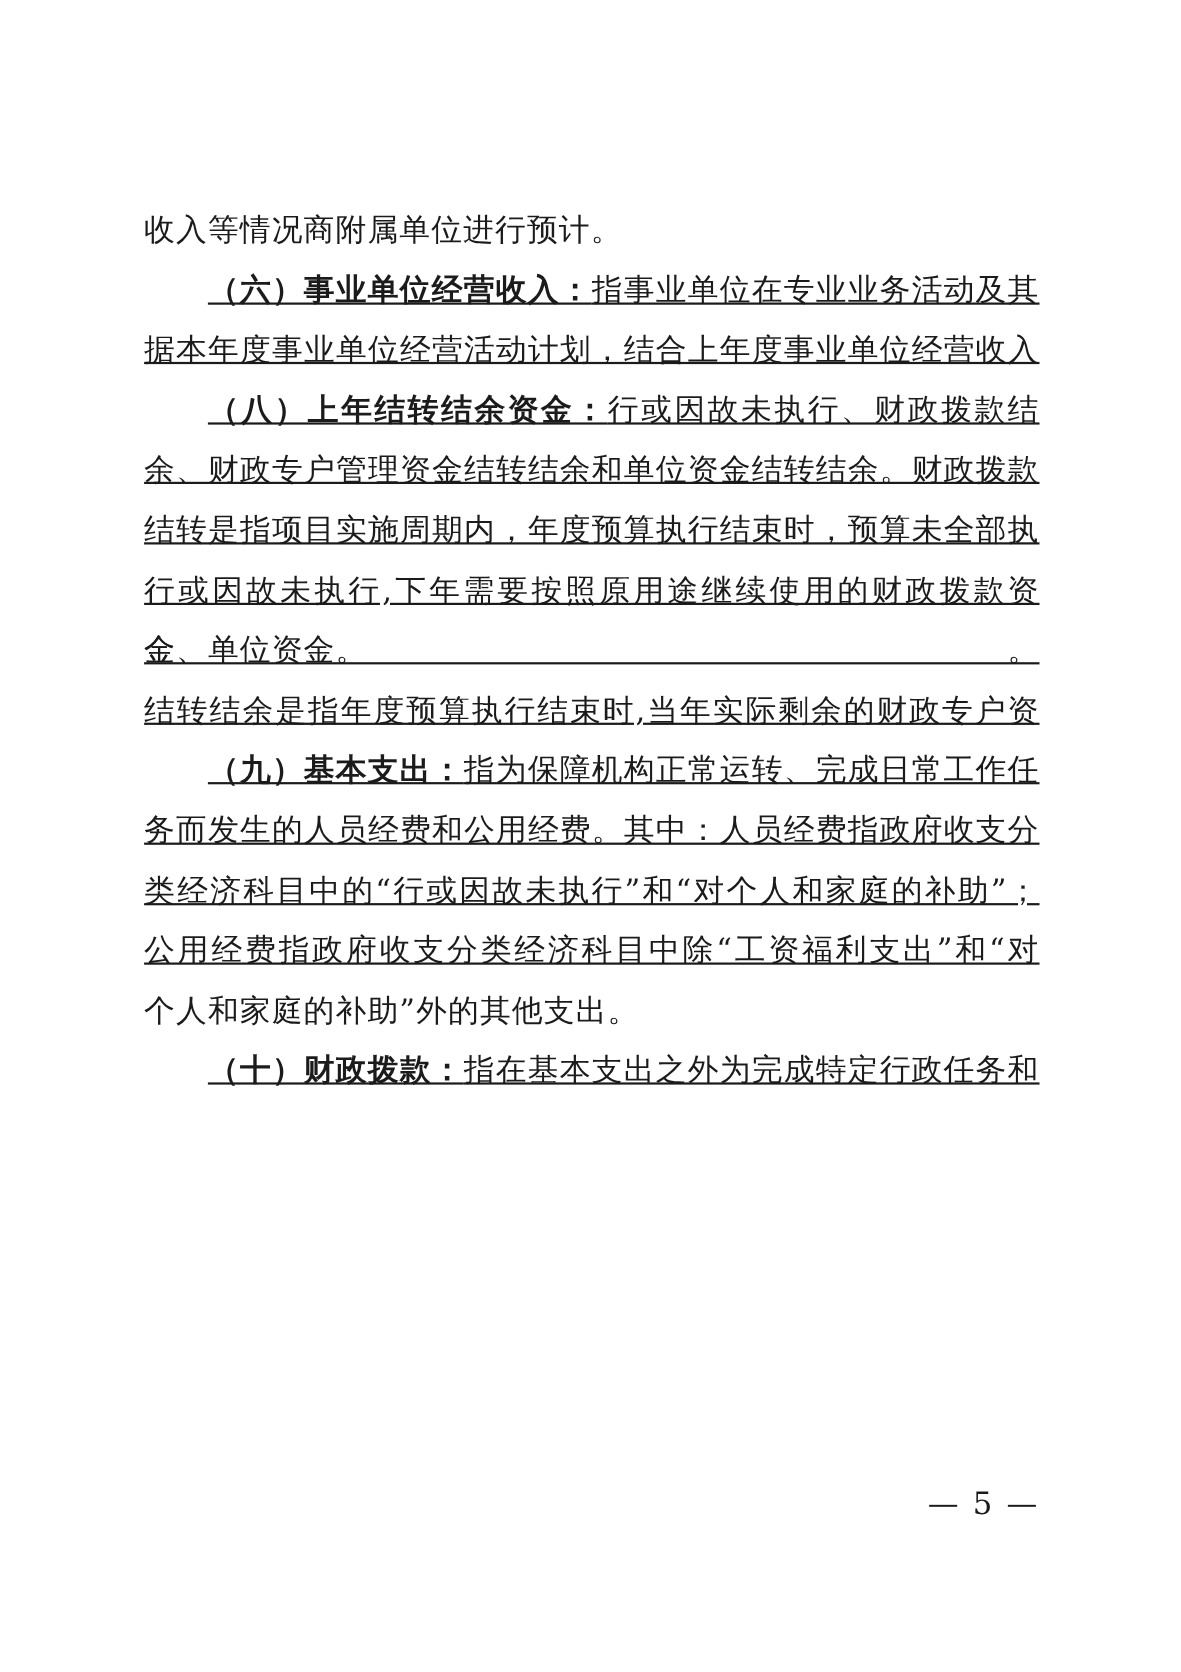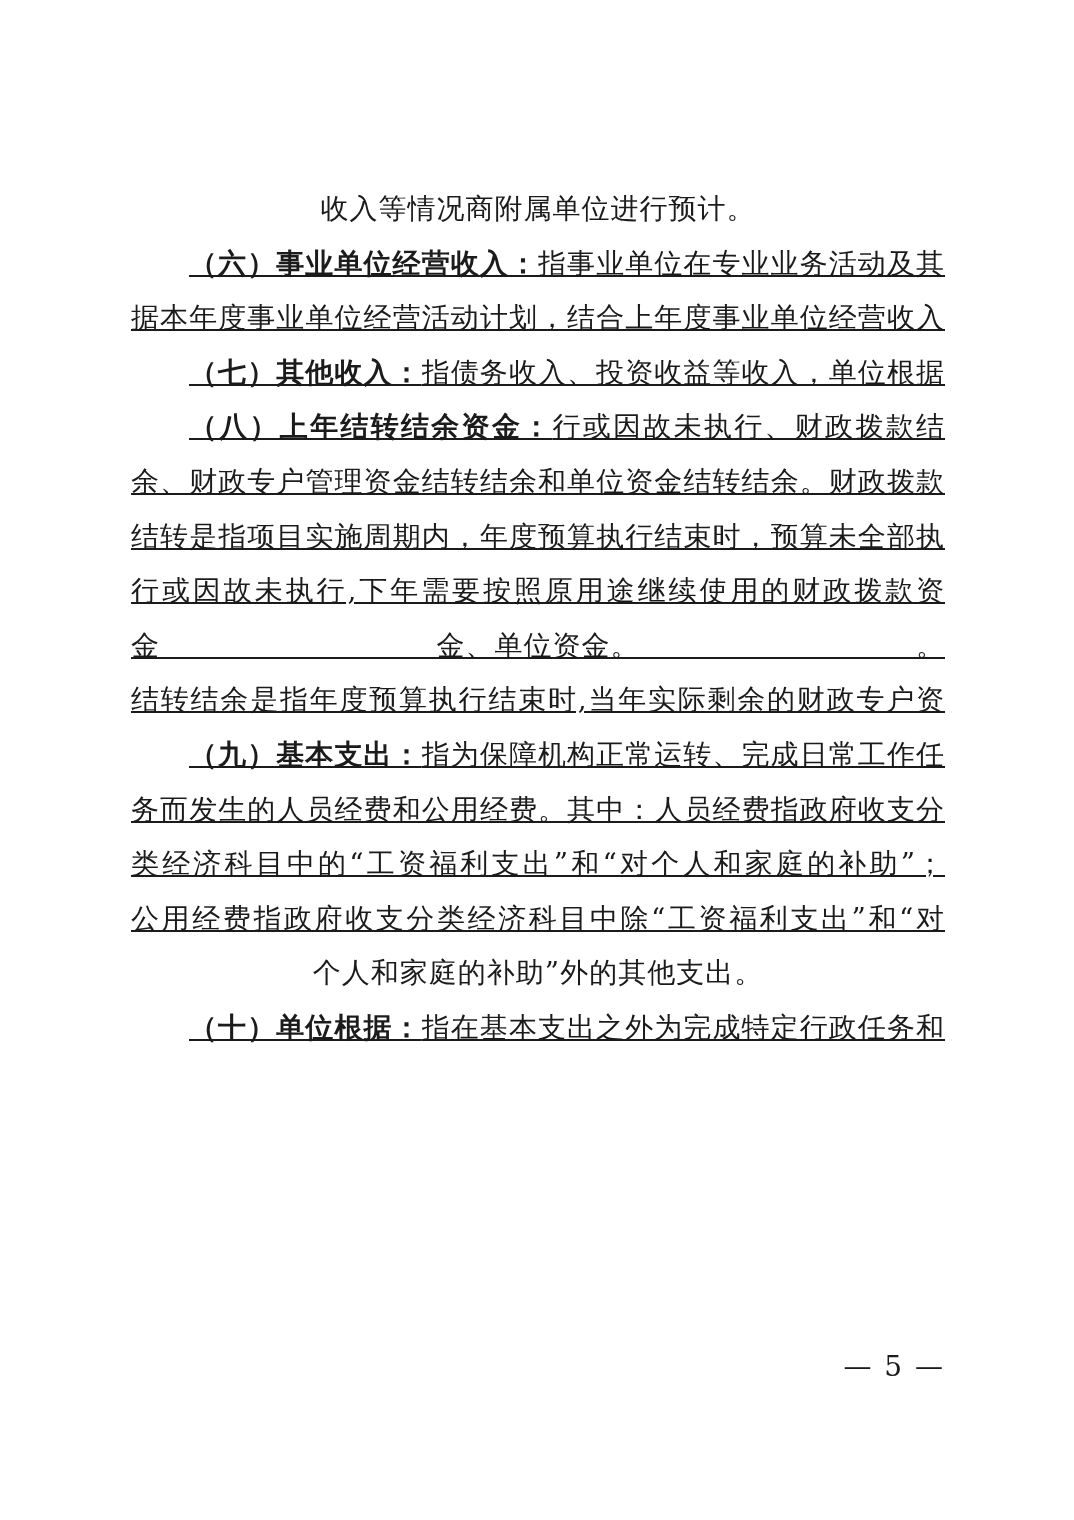--- a/index.html
+++ b/index.html
@@ -18,21 +18,21 @@
     left: 131px;
     top: 182px;
     width: 814px;
   }
   .line {
     font-size: 28px;
     line-height: 54.6px;
     height: 54.6px;
     letter-spacing: 1px;
     white-space: nowrap;
-    text-align: center;
+    text-align: left;
   }
   .line.fill {
     white-space: normal;
     text-align: justify;
     text-align-last: justify;
     -moz-text-align-last: justify;
     text-justify: inter-character;
     text-decoration: underline;
   }
   .line.indent { padding-left: 58px; }
@@ -47,28 +47,27 @@
   }
 </style>
 </head>
 <body>
 
 <div class="page">
   <div class="doc" id="doc">
       <div class="line"><span class="reg">收入等情况商附属单位进行预计。</span></div>
       <div class="line fill indent"><span class="bold">（六）事业单位经营收入：</span><span class="reg">指事业单位在专业业务活动及其</span></div>
       <div class="line fill"><span class="reg">据本年度事业单位经营活动计划，结合上年度事业单位经营收入</span></div>
-      <div class="line fill indent"><span class="bold">（七）其他收入：</span><span class="reg">指债务收入、投资收益等收入，单位根据</span></div>
       <div class="line fill indent"><span class="bold">（八）上年结转结余资金：</span><span class="reg">行或因故未执行、财政拨款结</span></div>
       <div class="line fill"><span class="reg">余、财政专户管理资金结转结余和单位资金结转结余。财政拨款</span></div>
       <div class="line fill"><span class="reg">结转是指项目实施周期内，年度预算执行结束时，预算未全部执</span></div>
       <div class="line fill"><span class="reg">行或因故未执行,下年需要按照原用途继续使用的财政拨款资金。</span></div>
       <div class="line"><span class="reg">金、单位资金。</span></div>
       <div class="line fill"><span class="reg">结转结余是指年度预算执行结束时,当年实际剩余的财政专户资</span></div>
       <div class="line fill indent"><span class="bold">（九）基本支出：</span><span class="reg">指为保障机构正常运转、完成日常工作任</span></div>
       <div class="line fill"><span class="reg">务而发生的人员经费和公用经费。其中：人员经费指政府收支分</span></div>
-      <div class="line fill"><span class="reg">类经济科目中的“工资福利支出”和“对个人和家庭的补助”；</span></div>
+      <div class="line fill"><span class="reg">类经济科目中的“行或因故未执行”和“对个人和家庭的补助”；</span></div>
       <div class="line fill"><span class="reg">公用经费指政府收支分类经济科目中除“工资福利支出”和“对</span></div>
       <div class="line"><span class="reg">个人和家庭的补助”外的其他支出。</span></div>
-      <div class="line fill indent"><span class="bold">（十）单位根据：</span><span class="reg">指在基本支出之外为完成特定行政任务和</span></div>
+      <div class="line fill indent"><span class="bold">（十）财政拨款：</span><span class="reg">指在基本支出之外为完成特定行政任务和</span></div>
     </div>
   <div class="page-number">— 5 —</div>
 </div>
 
 </body></html>

